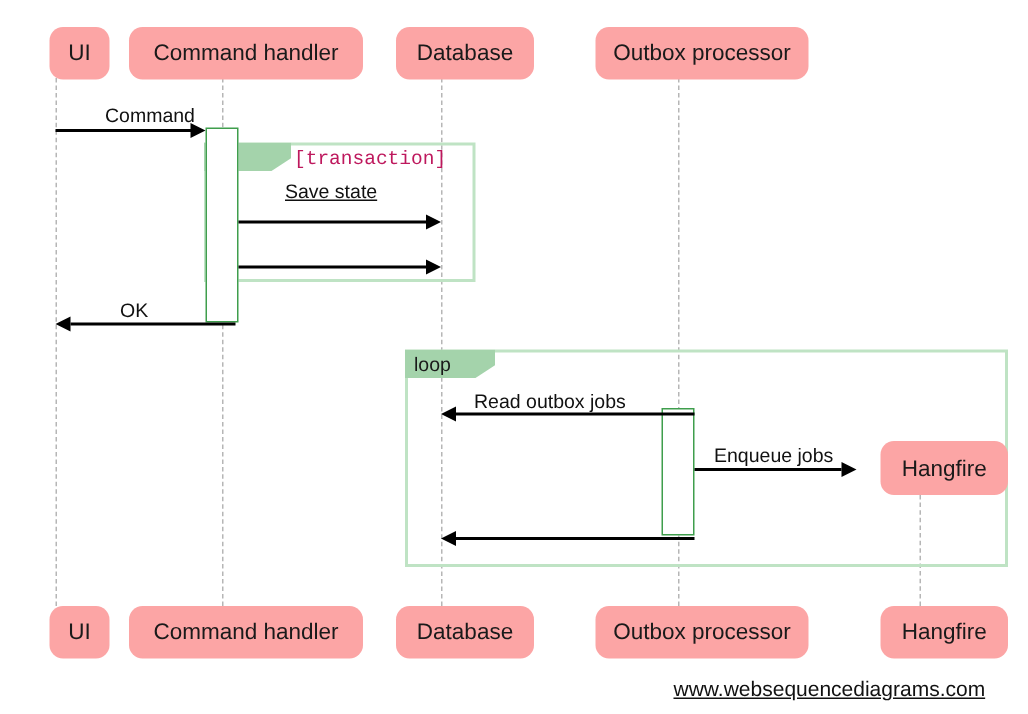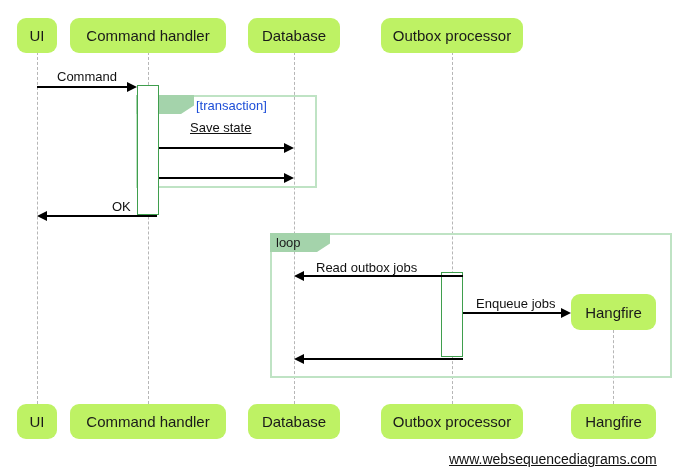--- a/index.html
+++ b/index.html
@@ -16,30 +16,31 @@
   }
   
   .lifeline{
     position:absolute;
     width:0;
     border-left:1px dashed #b6b6b6;
   }
   
   .participant{
     position:absolute;
-    background:#bef264;
+    background:#fca5a5;
     border-radius:9px;
     display:flex;
     align-items:center;
     justify-content:center;
     color:#1a1a1a;
     font-size:15px;
     line-height:1;
     white-space:nowrap;
     box-sizing:border-box;
+    margin-left:16px;
   }
   
   .activation{
     position:absolute;
     background:#ffffff;
     border:1px solid #3f9e4d;
     box-sizing:border-box;
   }
   
   .fragment{
@@ -57,23 +58,24 @@
     padding-left:6px;
     box-sizing:border-box;
     font-size:13px;
     color:#1a1a1a;
     line-height:1;
     clip-path:polygon(0 0, 100% 0, 100% 55%, calc(100% - 13px) 100%, 0 100%);
   }
   .fragment-cond{
     position:absolute;
     font-size:13px;
-    color:#1d4ed8;
+    color:#be185d;
     white-space:nowrap;
     line-height:1;
+    font-family:Liberation Mono, monospace;
   }
   
   .msg-line{
     position:absolute;
     height:0;
     border-top:2px solid #000000;
   }
   .arrowhead{
     position:absolute;
     width:0;height:0;
@@ -134,32 +136,32 @@
     <span>Database</span>
   </div>
   <div class="participant" style="left:381px; top:18px; width:142px; height:35px;">
     <span>Outbox processor</span>
   </div>
 
   <div class="participant" style="left:571px; top:294px; width:85px; height:36px;">
     <span>Hangfire</span>
   </div>
 
-  <div class="msg-label" style="left:57px; top:70px;">Command</div>
+  <div class="msg-label" style="left:70px; top:70px;">Command</div>
   <div class="msg-line" style="left:37px; top:86px; width:92px;"></div>
   <div class="arrowhead right" style="left:127px; top:82px;"></div>
 
   <div class="msg-label" style="left:190px; top:121px;text-decoration:underline;">Save state</div>
   <div class="msg-line" style="left:159px; top:147px; width:125px;"></div>
   <div class="arrowhead right" style="left:284px; top:143px;"></div>
 
   <div class="msg-line" style="left:159px; top:177px; width:125px;"></div>
   <div class="arrowhead right" style="left:284px; top:173px;"></div>
 
-  <div class="msg-label" style="left:80px; top:200px;margin-left:32px;">OK</div>
+  <div class="msg-label" style="left:80px; top:200px;">OK</div>
   <div class="msg-line" style="left:47px; top:215px; width:110px;"></div>
   <div class="arrowhead left" style="left:37px; top:211px;"></div>
 
   <div class="msg-label" style="left:316px; top:261px;">Read outbox jobs</div>
   <div class="msg-line" style="left:304px; top:275px; width:159px;"></div>
   <div class="arrowhead left" style="left:294px; top:271px;"></div>
 
   <div class="msg-label" style="left:476px; top:297px;">Enqueue jobs</div>
   <div class="msg-line" style="left:463px; top:312px; width:98px;"></div>
   <div class="arrowhead right" style="left:561px; top:308px;"></div>

